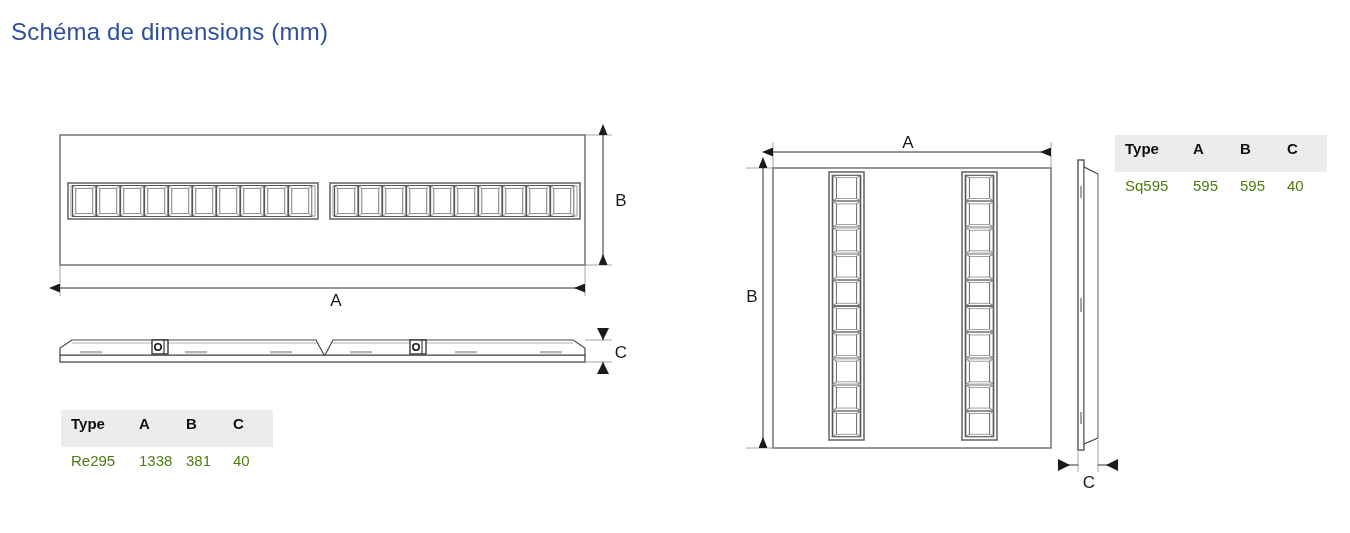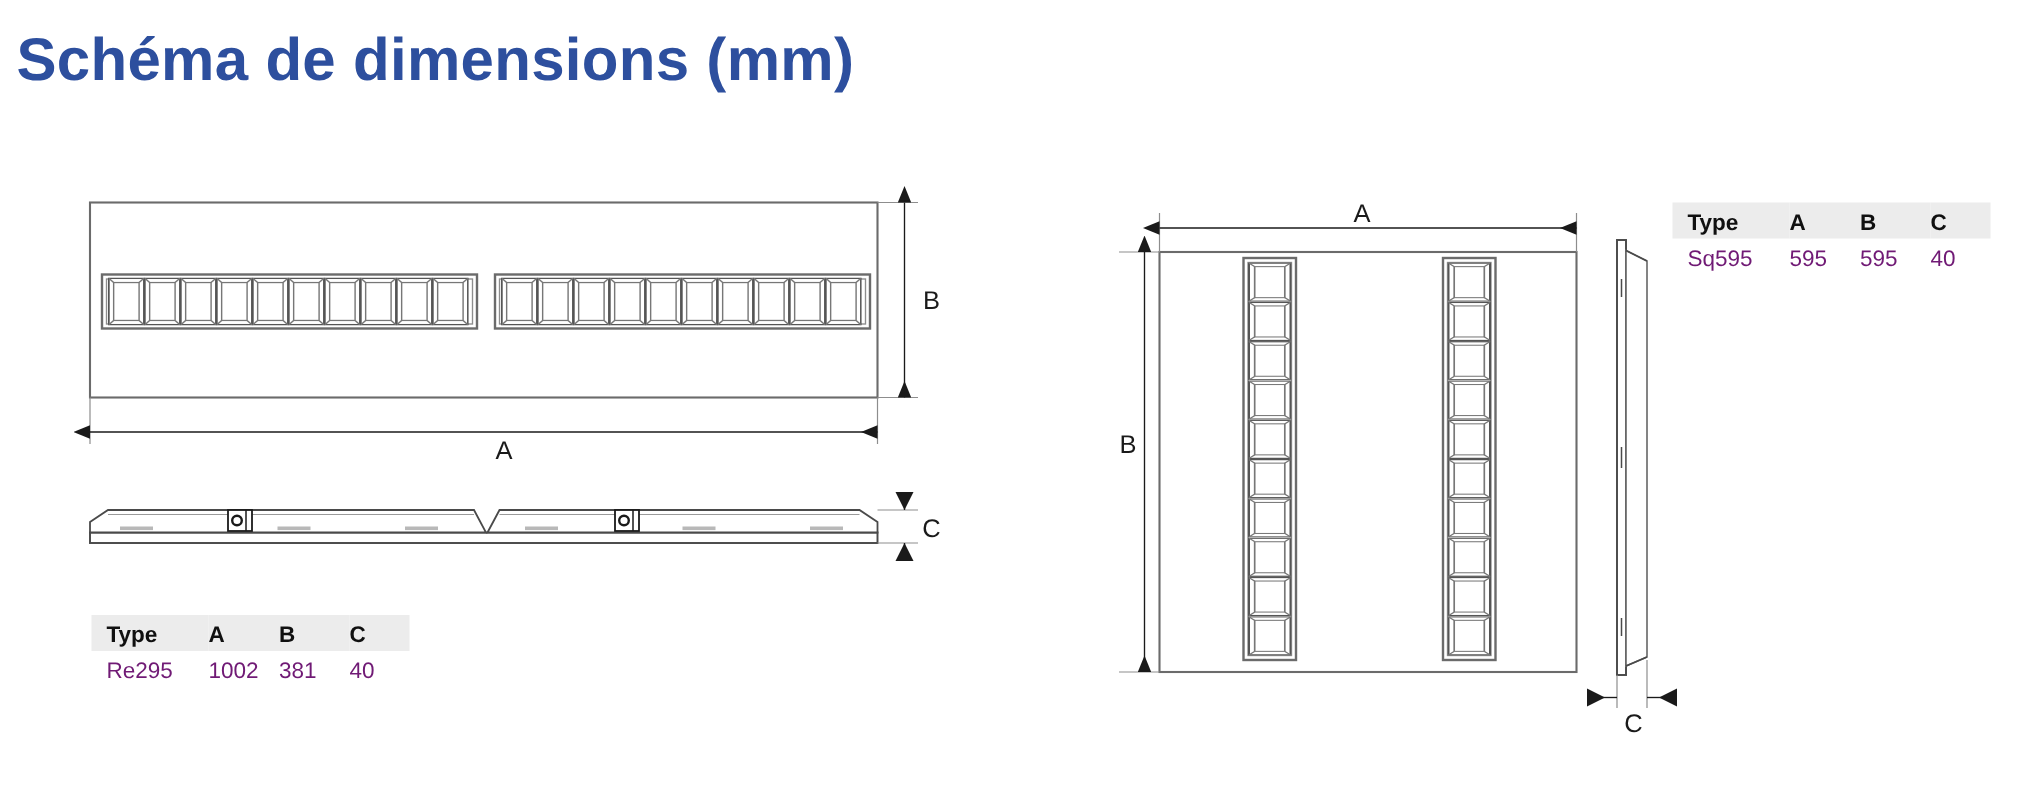--- a/index.html
+++ b/index.html
@@ -11,49 +11,49 @@
     width: 1350px;
     height: 533px;
     position: relative;
     font-family: "Liberation Sans", sans-serif;
     overflow: hidden;
   }
   #page-title {
     position: absolute;
     left: 11px;
     top: 18px;
-    font-size: 40px;
-    font-weight: 700;
+    font-size: 24px;
+    font-weight: 400;
     color: #2d4f9e;
     letter-spacing: 0.2px;
     white-space: nowrap;
   }
   .drawing-svg {
     position: absolute;
     left: 0;
     top: 0;
   }
   
   .spec-table {
     position: absolute;
     border-collapse: collapse;
     font-size: 15px;
     color: #1a1a1a;
   }
   .spec-table th {
     background: #ececec;
     font-weight: bold;
     text-align: left;
-    padding: 5px 0 2px 0;
+    padding: 5px 0 15px 0;
     color: #101010;
   }
   .spec-table td {
     padding: 5px 0 5px 0;
     text-align: left;
-    color: #701a75;
+    color: #4d7c0f;
   }
   .spec-table .col-type { width: 68px; padding-left: 10px; }
   .spec-table .col-a    { width: 47px; }
   .spec-table .col-b    { width: 47px; }
   .spec-table .col-c    { width: 40px; }
   #table-rect { left: 61px; top: 410px; }
   #table-sq   { left: 1115px; top: 135px; }
 </style>
 </head>
 <body>
@@ -248,21 +248,21 @@
     <tr>
       <th class="col-type">Type</th>
       <th class="col-a">A</th>
       <th class="col-b">B</th>
       <th class="col-c">C</th>
     </tr>
   </thead>
   <tbody>
     <tr>
       <td class="col-type">Re295</td>
-      <td class="col-a">1002</td>
+      <td class="col-a">1338</td>
       <td class="col-b">381</td>
       <td class="col-c">40</td>
     </tr>
   </tbody>
 </table>
 
 <table id="table-sq" class="spec-table">
   <thead>
     <tr>
       <th class="col-type">Type</th>

